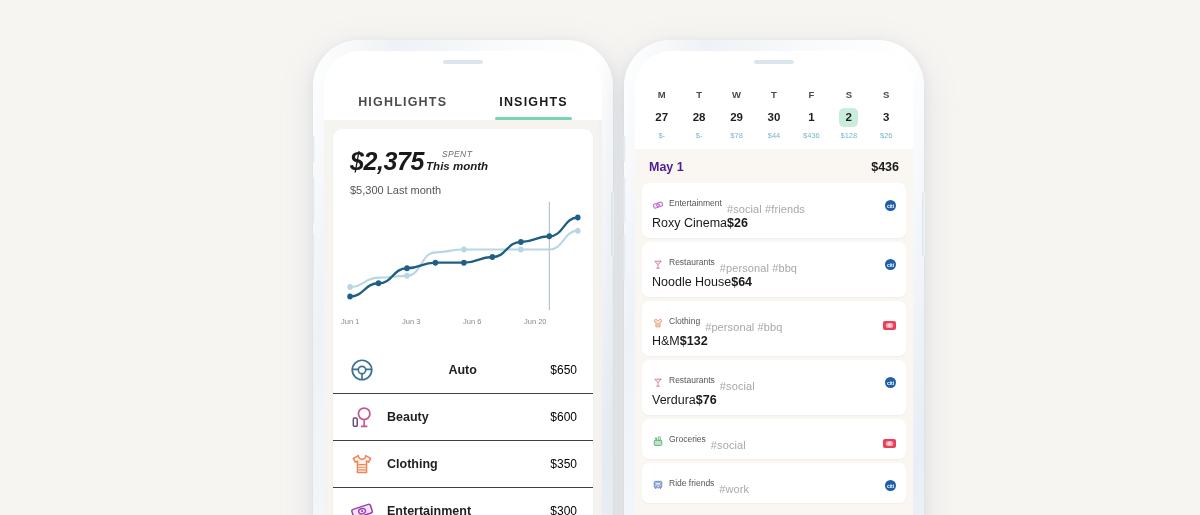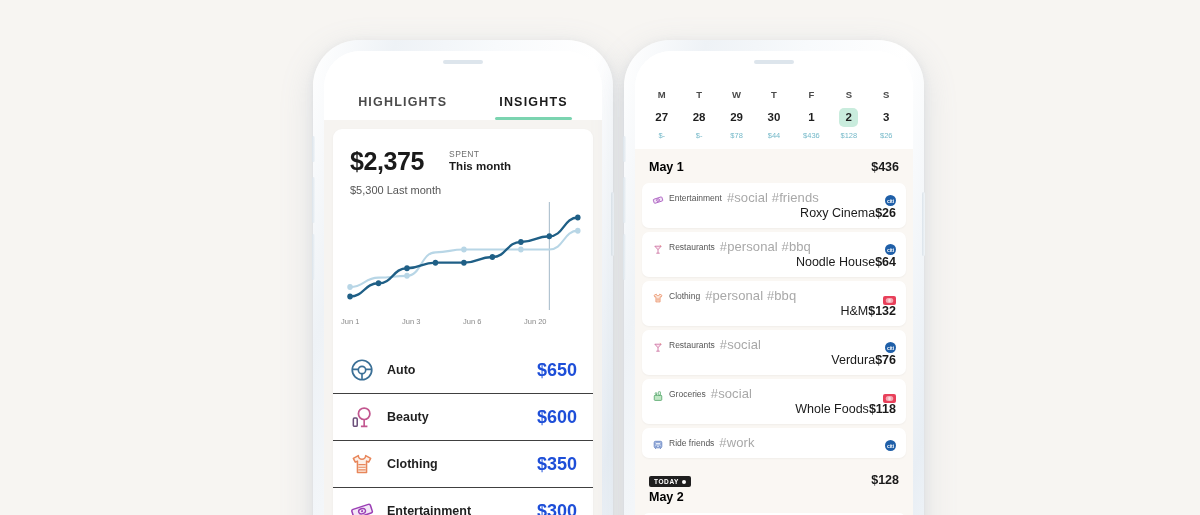--- a/index.html
+++ b/index.html
@@ -67,40 +67,40 @@
     content: ""; position: absolute; left: -4px; right: -4px; bottom: 0;
     height: 3.5px; border-radius: 2px; background: #7bd4b0;
   }
 
   .insights-body { background: #f6f4f1; height: 100%; padding: 9px 0 0 0; }
   .card {
     background: #fff; margin: 0 9px; border-radius: 9px;
     box-shadow: 0 1px 3px rgba(0,0,0,.045);
   }
 
-  .spend-head { padding: 18px 17px 6px 17px; display: flex; align-items: flex-start; }
+  .spend-head { padding: 18px 17px 6px 17px; display: flex; align-items: flex-start; font-style: italic; }
   .spend-amt { font-size: 25px; font-weight: bold; color: #1a1a1a; letter-spacing: -.4px; }
-  .spend-meta { margin-left: 25px; padding-top: 3px; }
+  .spend-meta { margin-left: 2px; padding-top: 3px; text-align: center; }
   .spend-label { font-size: 8.5px; color: #6e6e6e; letter-spacing: .4px; line-height: 1.15; }
   .spend-period { font-size: 11.5px; font-weight: bold; color: #1a1a1a; line-height: 1.2; }
   .spend-last { font-size: 11px; color: #555; padding: 2px 17px 0 17px; }
 
   .chart-wrap { padding: 6px 6px 2px 6px; }
   .axis-row { display: flex; padding: 1px 8px 12px 8px; }
   .axis-lbl { font-size: 7.5px; color: #8a8a8a; flex: 1; }
 
   .cat-list { margin-top: 9px; }
   .cat-row {
     display: flex; align-items: center; gap: 12px;
     padding: 10px 16px; border-top: 1px solid #404040;
   }
-  .cat-row:first-child { border-top: none; }
+  .cat-row:first-child { border-top: none; text-align: center; }
   .cat-icon { width: 26px; height: 26px; flex: 0 0 26px; }
   .cat-name { flex: 1; font-size: 12.5px; font-weight: bold; color: #1f1f1f; }
-  .cat-amt  { font-size: 18px; font-weight: bold; color: #1d4ed8; }
+  .cat-amt  { font-size: 12px; font-weight: normal; color: #000000; }
 
   
   .cal { background: #fff; padding: 38px 8px 9px 8px; }
   .cal-grid { display: flex; }
   .cal-col { flex: 1; text-align: center; }
   .cal-dow { font-size: 9.5px; color: #4a4a4a; font-weight: bold; margin-bottom: 8px; }
   .cal-num {
     font-size: 11.5px; font-weight: bold; color: #1f1f1f;
     width: 19px; height: 19px; line-height: 19px; margin: 0 auto;
     border-radius: 5px;
@@ -113,33 +113,33 @@
     display: flex; align-items: baseline; justify-content: space-between;
     padding: 11px 14px 9px 14px;
   }
   .day-left { display: flex; flex-direction: column; gap: 3px; }
   .today-badge {
     display: inline-flex; align-items: center; gap: 3px;
     background: #1f1f1f; color: #fff; font-size: 6.5px; font-weight: bold;
     letter-spacing: .6px; padding: 2px 5px; border-radius: 2px; width: fit-content;
   }
   .today-dot { width: 4px; height: 4px; border-radius: 50%; background: #fff; }
-  .day-name { font-size: 12.5px; font-weight: bold; color: #000000; }
+  .day-name { font-size: 12.5px; font-weight: bold; color: #4c1d95; }
   .day-total { font-size: 12.5px; font-weight: bold; color: #1a1a1a; }
 
   .tx {
     background: #fff; margin: 0 7px 4px 7px; border-radius: 7px;
     padding: 7px 10px 8px 10px; box-shadow: 0 1px 2px rgba(0,0,0,.04);
   }
   .tx-top { display: flex; align-items: center; gap: 5px; }
   .tx-ico { width: 12px; height: 12px; flex: 0 0 12px; }
   .tx-cat { font-size: 8.5px; color: #555; }
-  .tx-tags { font-size: 13px; color: #a8a8a8; letter-spacing: .1px; }
+  .tx-tags { font-size: 11px; color: #a8a8a8; letter-spacing: .1px; margin-top: 13px; }
   .tx-badge { margin-left: auto; }
-  .tx-bot { display: flex; align-items: baseline; justify-content: flex-end; margin-top: 1px; }
+  .tx-bot { display: flex; align-items: baseline; justify-content: flex-start; margin-top: 1px; }
   .tx-name { font-size: 12.5px; color: #1a1a1a; }
   .tx-amt  { font-size: 12.5px; font-weight: bold; color: #1a1a1a; }
 
   .badge-circ { width: 11px; height: 11px; border-radius: 50%; display: block; }
   .badge-mc   { width: 13px; height: 9px; border-radius: 5px; display: block; }
 </style>
 </head>
 <body>
 
 <div class="stage">
@@ -407,24 +407,20 @@
            <span class="tx-tags">#social</span>
            <span class="tx-badge">
                 <span class="badge-mc">
       <svg viewBox="0 0 26 18" width="13" height="9">
         <rect width="26" height="18" rx="4" fill="#e8405a"></rect>
         <circle cx="10.5" cy="9" r="5" fill="#fff" opacity=".55"></circle>
         <circle cx="15.5" cy="9" r="5" fill="#fff" opacity=".55"></circle>
       </svg></span>
               </span>
          </div>
-         <div class="tx-bot">
-           <span class="tx-name">Whole Foods</span>
-           <span class="tx-amt">$118</span>
-         </div>
           </div>
           <div class="tx">
             <div class="tx-top">
            <span class="tx-ico"><svg viewBox="0 0 24 24" width="12" height="12">
                   <rect x="4.4" y="4.6" width="15.2" height="13" rx="2.6" fill="#c9d8f2" stroke="#3f63b0" stroke-width="1.4"></rect>
        <rect x="6.6" y="7.2" width="10.8" height="4.6" rx="1" fill="#f2f6fd" stroke="#3f63b0" stroke-width="1"></rect>
        <circle cx="8.2" cy="14.6" r="1.2" fill="#3f63b0"></circle>
                   <circle cx="15.8" cy="14.6" r="1.2" fill="#3f63b0"></circle>
        <path d="M7 17.6v2M17 17.6v2" stroke="#3f63b0" stroke-width="1.4"></path>
                 </svg></span>

